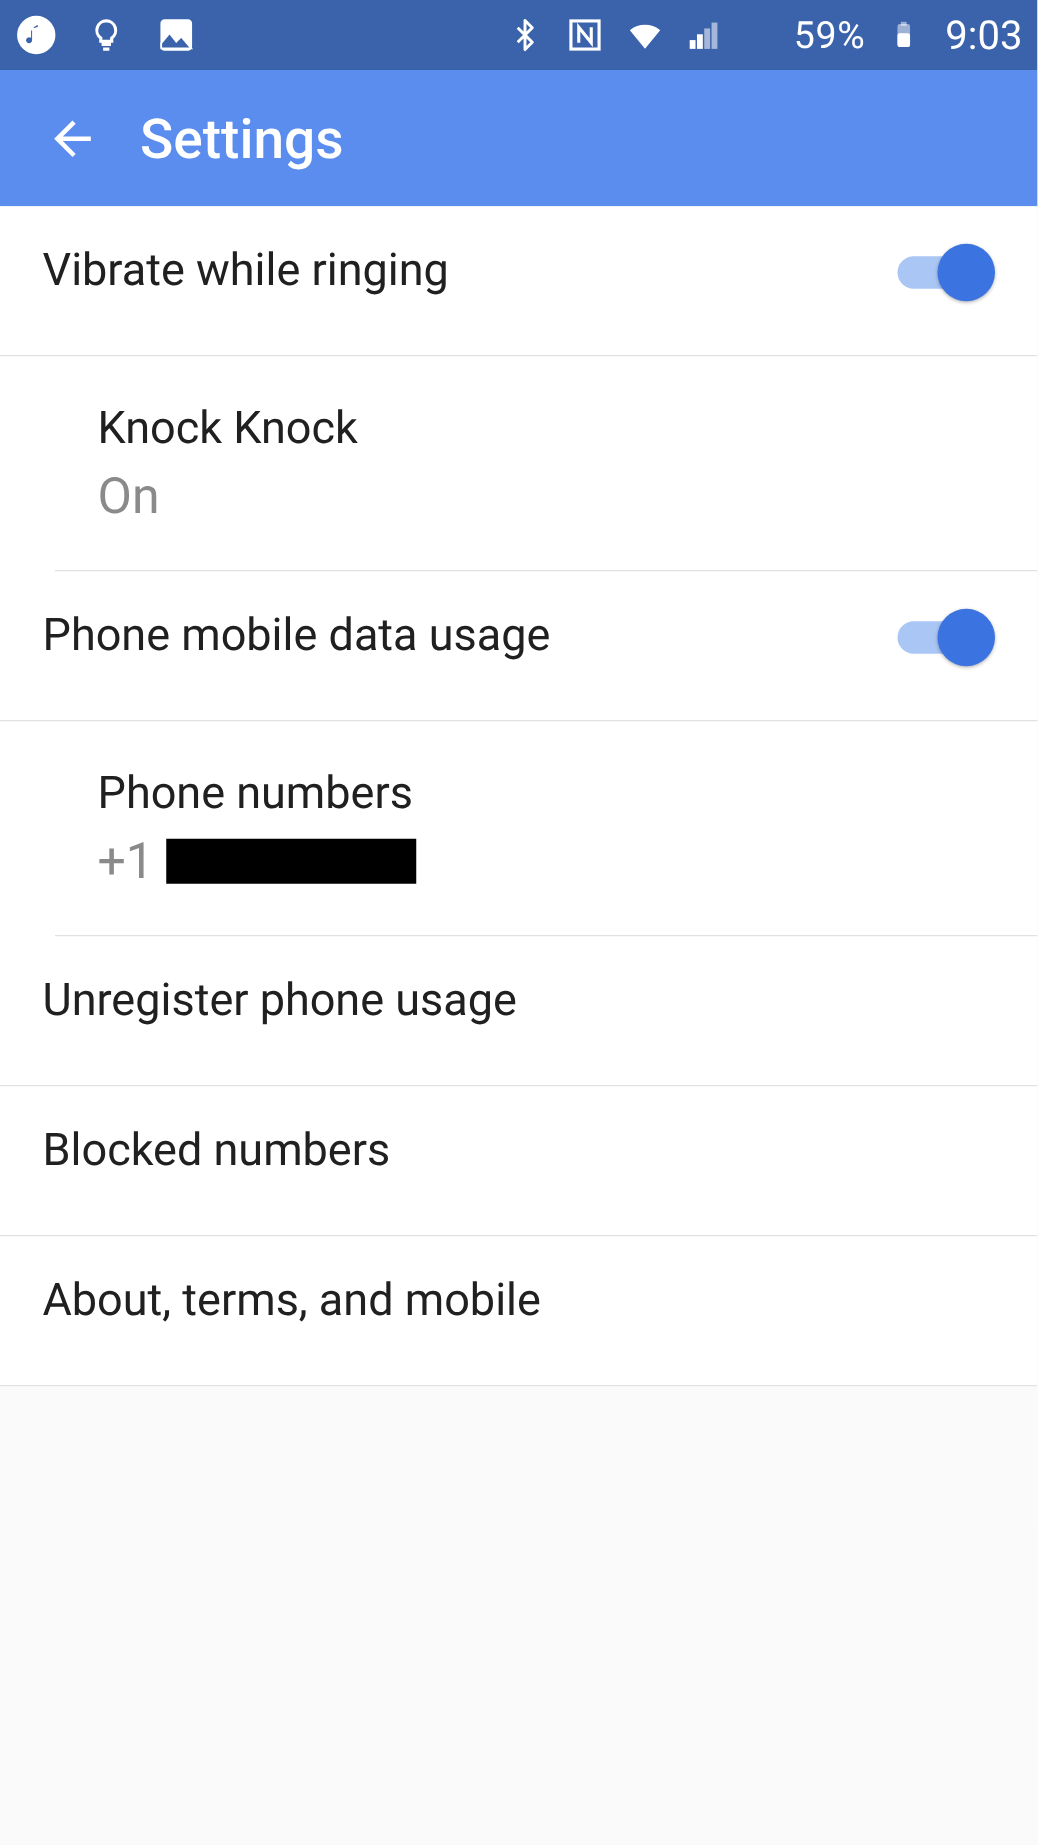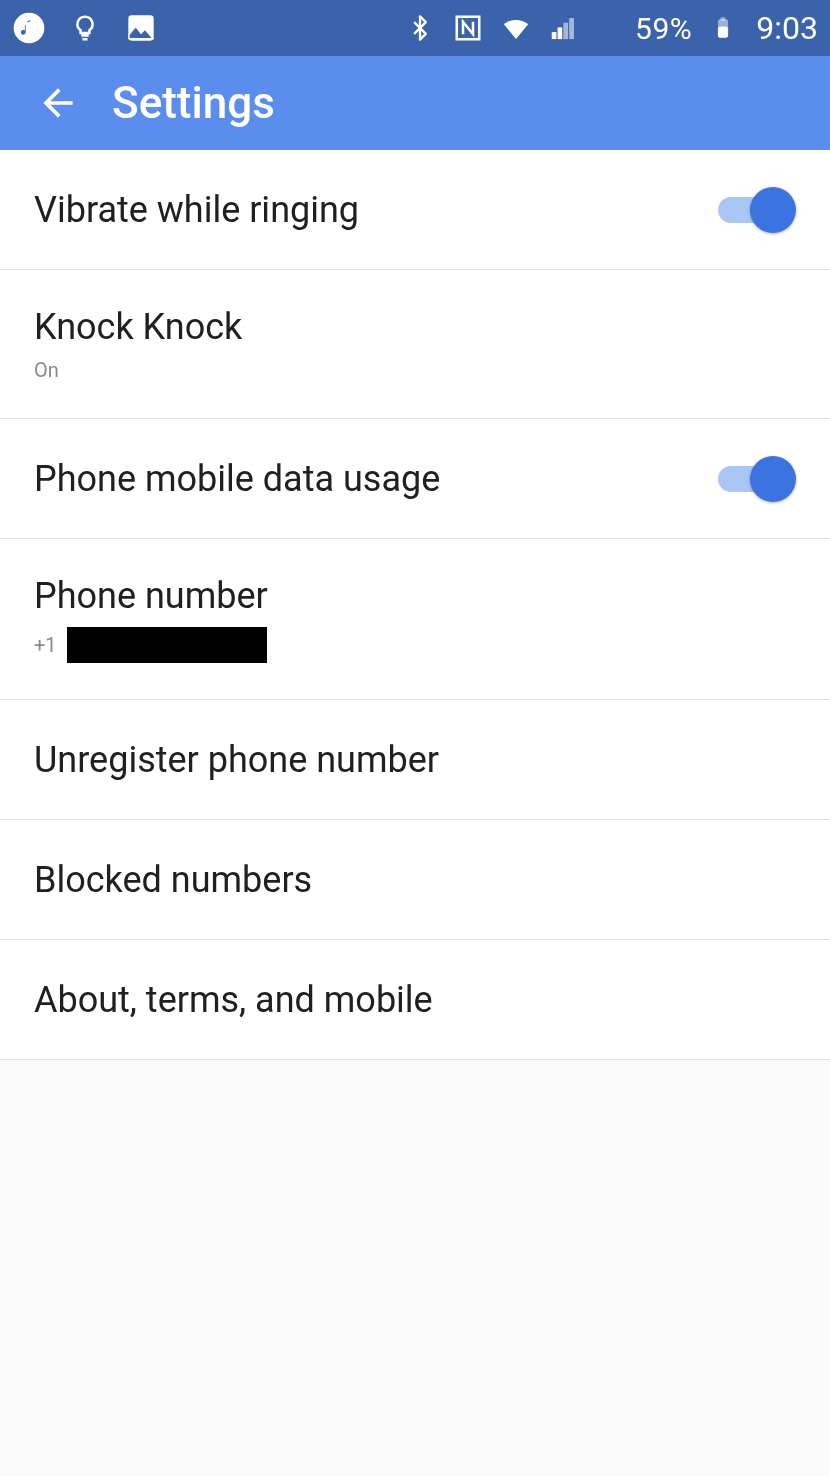--- a/index.html
+++ b/index.html
@@ -23,45 +23,44 @@
   }
   .status-left { display: flex; align-items: center; gap: 22px; }
   .status-right { margin-left: auto; display: flex; align-items: center; gap: 14px; }
   .status-right .pct { font-size: 30px; letter-spacing: 0.5px; margin-left: 40px; }
   .status-right .time { font-size: 32px; margin-left: 2px; }
 
   .ico { width: 34px; height: 34px; display: inline-flex; align-items: center; justify-content: center; fill:#fff; stroke:#fff; color:#fff; }
 
   
   .app-bar {
-    height: 94px;
+    height: 109px;
     background: #5b8def;
     color: #fff;
     display: flex;
     align-items: center;
     padding: 0 30px;
     box-shadow: 0 2px 4px rgba(0,0,0,0.15);
   }
   .app-bar .back { width: 56px; height: 56px; display:flex; align-items:center; justify-content:center; margin-right: 26px; }
   .app-bar .title { font-size: 44px; font-weight: 500; }
 
   
   .list { background:#fff; }
   .row {
     min-height: 120px;
     padding: 30px 34px;
     border-bottom: 1px solid #e1e1e1;
     display: flex;
-    align-items: center;
     justify-content: space-between;
   }
-  .row.tall { padding-top: 36px; padding-bottom: 36px; }
+  .row.tall { padding-top: 36px; padding-bottom: 36px; margin-left: 44px; }
   .row .texts { display:flex; flex-direction:column; gap:10px; }
   .row .primary { font-size: 36px; color: #202020; }
-  .row .secondary { font-size: 20px; color: #8a8a8a; }
+  .row .secondary { font-size: 40px; color: #8a8a8a; }
   .row .secondary.withredact { display:flex; align-items:center; gap:10px; }
   .redact { display:inline-block; width:200px; height:36px; background:#000; }
 
   
   .toggle {
     position: relative;
     width: 78px; height: 46px;
   }
   .toggle .track {
     position:absolute; left:0; top:10px;
@@ -169,31 +168,31 @@
       <span class="primary">Phone mobile data usage</span>
     </div>
     <div class="toggle">
       <div class="track"></div>
       <div class="thumb"></div>
     </div>
   </div>
 
   <div class="row tall">
     <div class="texts">
-      <span class="primary">Phone number</span>
+      <span class="primary">Phone numbers</span>
       <span class="secondary withredact">
         <span>+1</span>
         <span class="redact"></span>
       </span>
     </div>
   </div>
 
   <div class="row">
     <div class="texts">
-      <span class="primary">Unregister phone number</span>
+      <span class="primary">Unregister phone usage</span>
     </div>
   </div>
 
   <div class="row">
     <div class="texts">
       <span class="primary">Blocked numbers</span>
     </div>
   </div>
 
   <div class="row">

